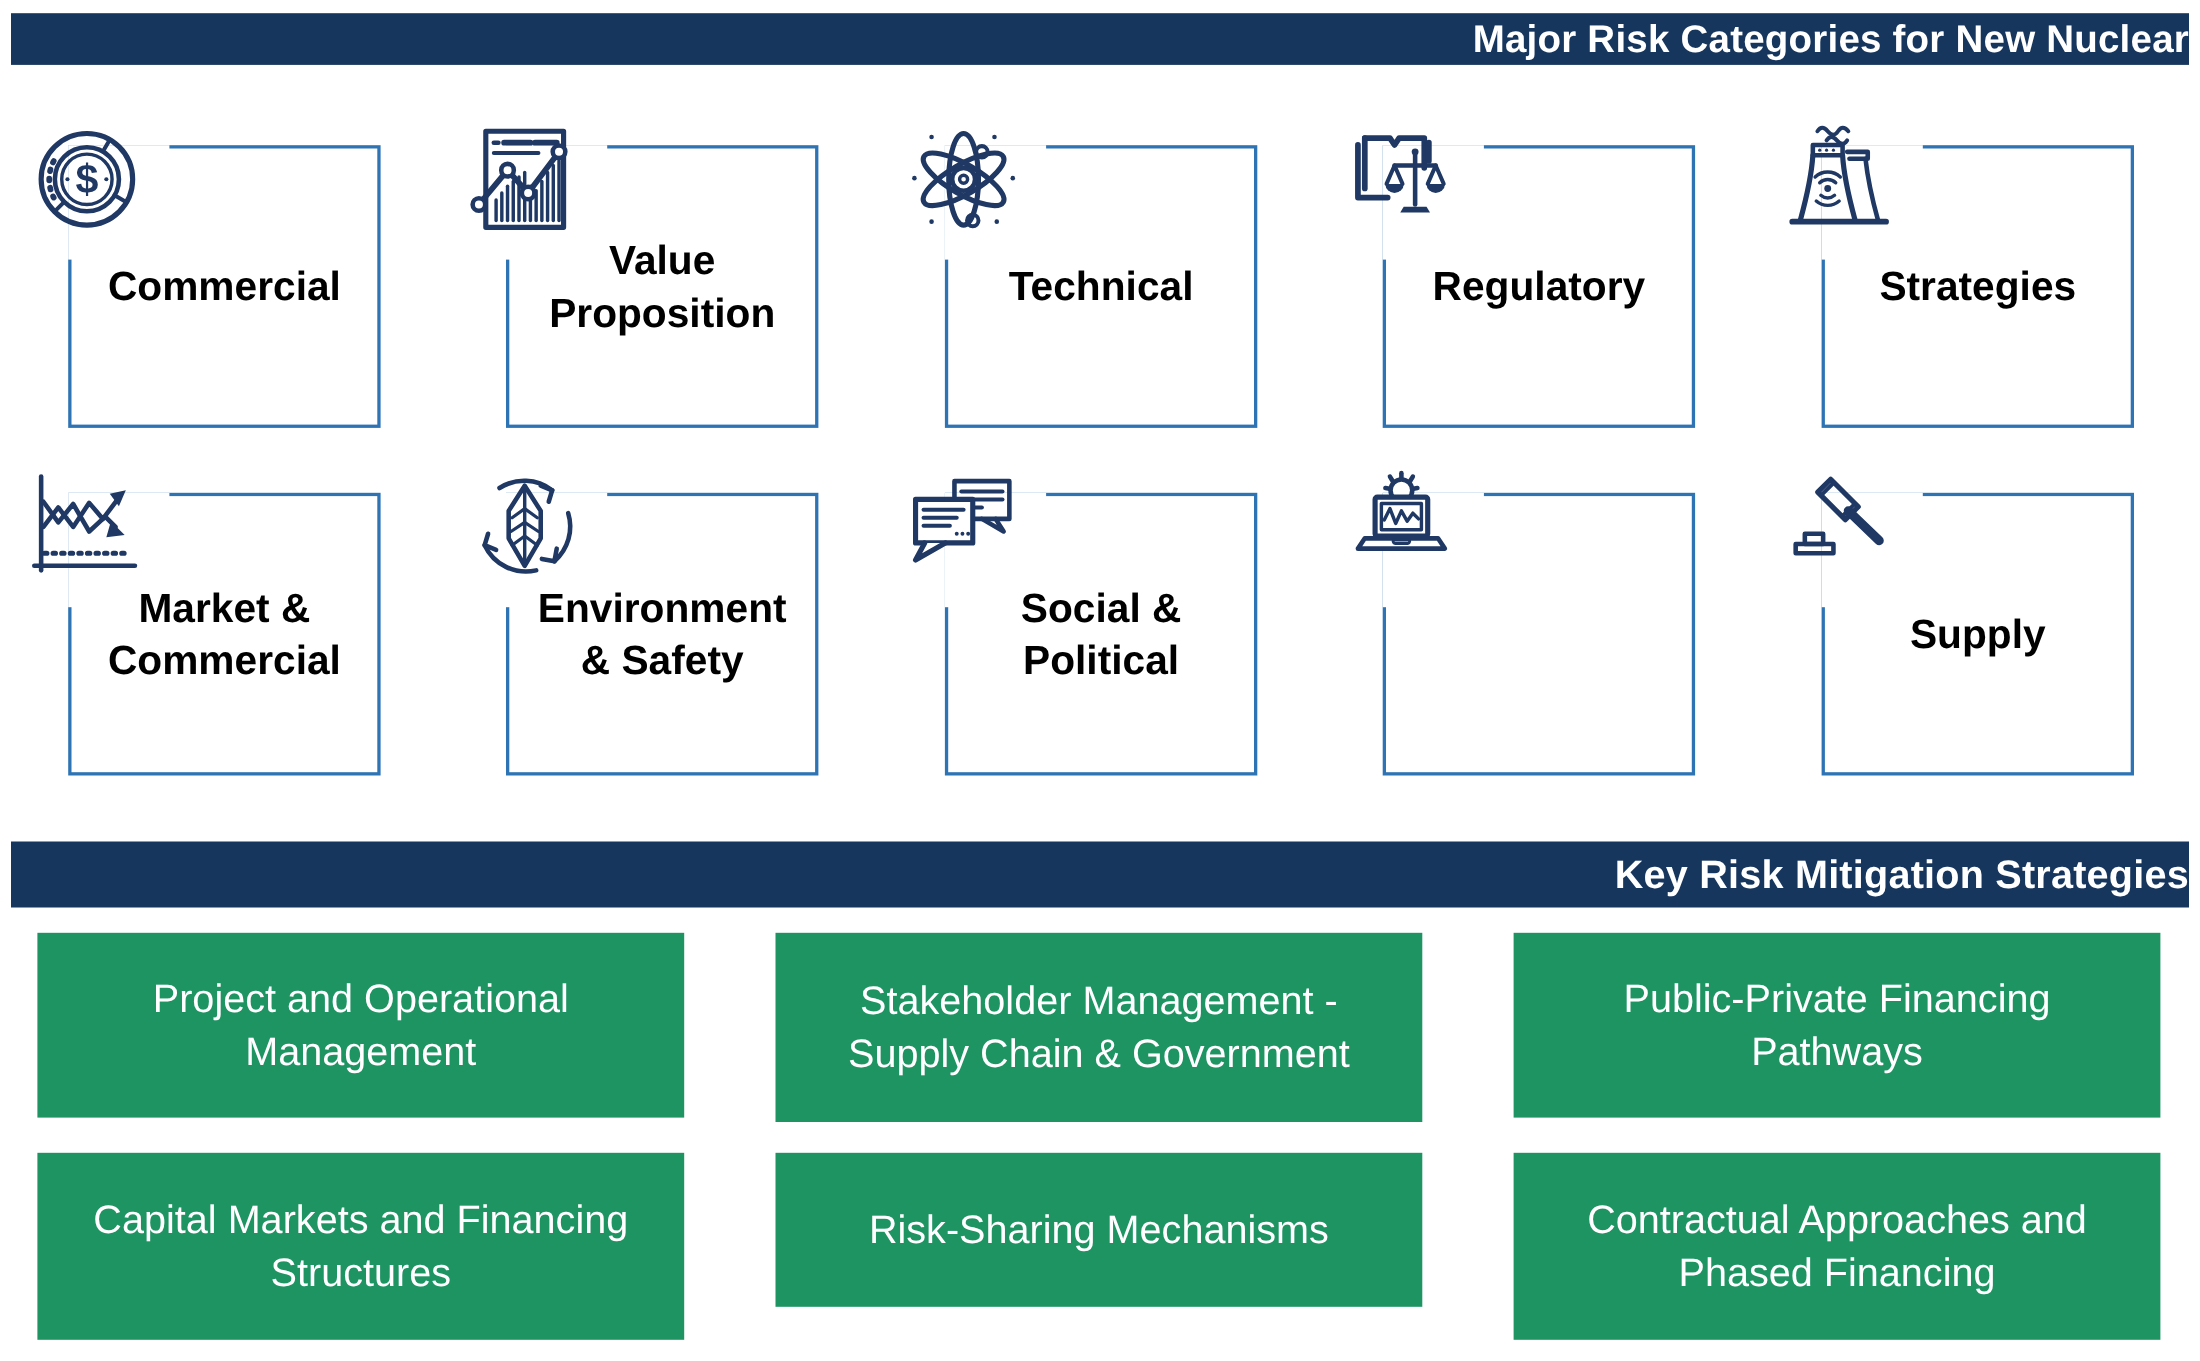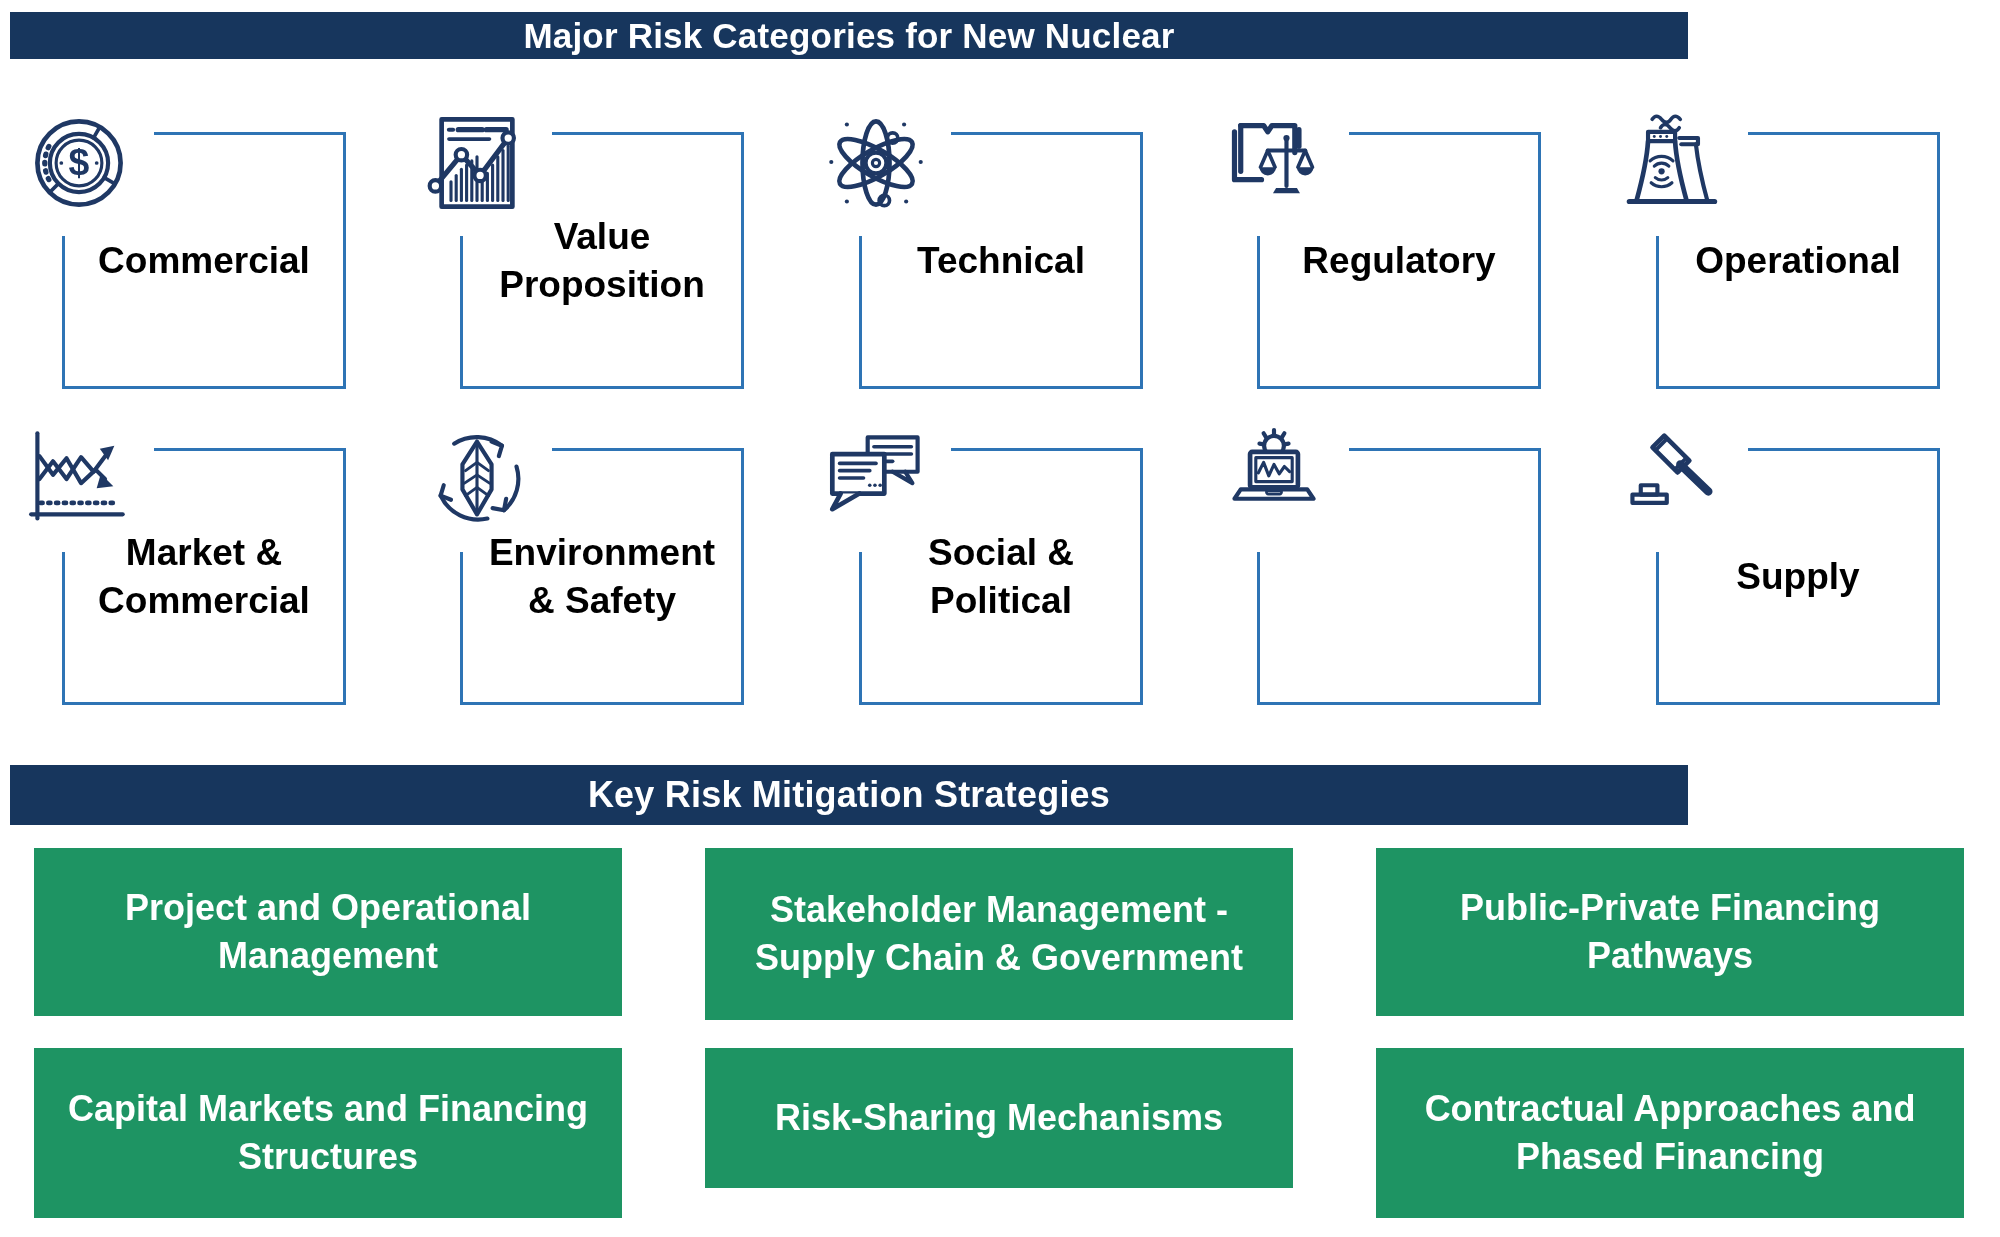--- a/index.html
+++ b/index.html
@@ -7,23 +7,23 @@
     --icon-stroke:#1f3864; --category-text:#000000;
     --strategy-bg:#1e9463; --strategy-text:#ffffff; --page-bg:#ffffff;
   }
   html,body{margin:0;padding:0;}
   body{
     width:2000px;height:1237px;position:relative;overflow:hidden;
     background:var(--page-bg);
     font-family:"Liberation Sans",sans-serif;
   }
   .banner{
-    position:absolute;left:10px;width:1678px;
+    position:absolute;left:10px;width:1980px;
     background:var(--banner-bg);color:var(--banner-text);
-    display:flex;align-items:center;justify-content:center;
+    display:flex;align-items:center;justify-content:flex-end;
     font-weight:bold;letter-spacing:0.2px;
   }
   #banner-top{top:12px;height:47px;font-size:35px;}
   #banner-mid{top:765px;height:60px;font-size:36px;}
 
   .cat-box{
     position:absolute;width:284px;height:257px;box-sizing:border-box;
     border:3px solid var(--box-border);background:#ffffff;
     display:flex;align-items:center;justify-content:center;
   }
@@ -36,21 +36,21 @@
   .icon svg *{stroke:var(--icon-stroke);fill:none;stroke-linecap:round;stroke-linejoin:round;}
   .icon svg .f{fill:var(--icon-stroke);stroke:none;}
   .icon svg .w{fill:#ffffff;}
   .cat-label{
     font-weight:bold;font-size:37px;line-height:1.28;color:var(--category-text);
     text-align:center;white-space:pre-line;padding:0 6px;position:relative;z-index:2;
   }
   .strat-box{
     position:absolute;width:588px;background:var(--strategy-bg);color:var(--strategy-text);
     display:flex;align-items:center;justify-content:center;
-    font-weight:bold;font-size:36px;line-height:1.32;text-align:center;white-space:pre-line;
+    font-weight:normal;font-size:36px;line-height:1.32;text-align:center;white-space:pre-line;
   }
 </style>
 </head>
 <body>
 
 <div class="banner" id="banner-top">
   <span>Major Risk Categories for New Nuclear</span>
 </div>
 
 <div class="cat-box" style="left:62px;top:132px">
@@ -165,21 +165,21 @@
       <path d="M26,29 C25,46 21,64 15,86" stroke-width="4.5"></path>
       <path d="M52,29 C53,46 57,64 63,86" stroke-width="4.5"></path>
       <circle cx="39" cy="58" r="3" class="f"></circle>
       <path d="M32,53 a10,10 0 0 1 14,0" stroke-width="3"></path>
       <path d="M28,48 a16,16 0 0 1 22,0" stroke-width="3"></path>
       <path d="M33,64 a9,9 0 0 0 12,0" stroke-width="3"></path>
       <path d="M29,69 a15,15 0 0 0 20,0" stroke-width="3"></path>
       <line x1="8" y1="87" x2="90" y2="87" stroke-width="5"></line>
     </svg>
   </div>
-  <div class="cat-label">Operational</div>
+  <div class="cat-label">Strategies</div>
 </div>
 
 <div class="cat-box" style="left:62px;top:448px">
   <div class="corner-patch"></div>
   <div class="icon">
     <svg viewBox="0 0 100 100">
       <line x1="10" y1="6" x2="10" y2="88" stroke-width="4"></line>
       <line x1="4" y1="84" x2="92" y2="84" stroke-width="4"></line>
       <line x1="13" y1="73" x2="86" y2="73" stroke-width="4.5" stroke-dasharray="2 5.5"></line>
       <polyline points="12,50 25,33 38,50 52,29 64,43 76,27" stroke-width="4"></polyline>

